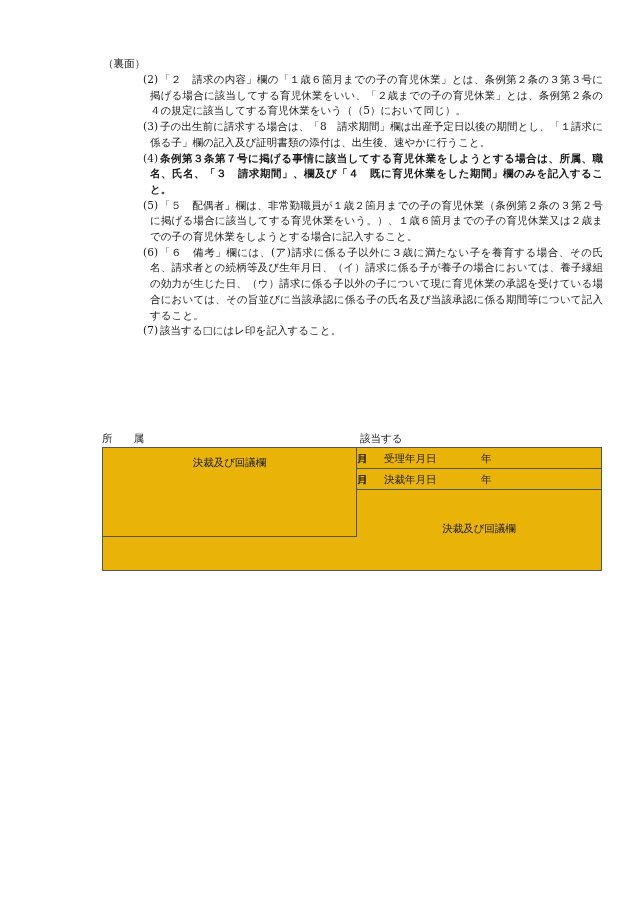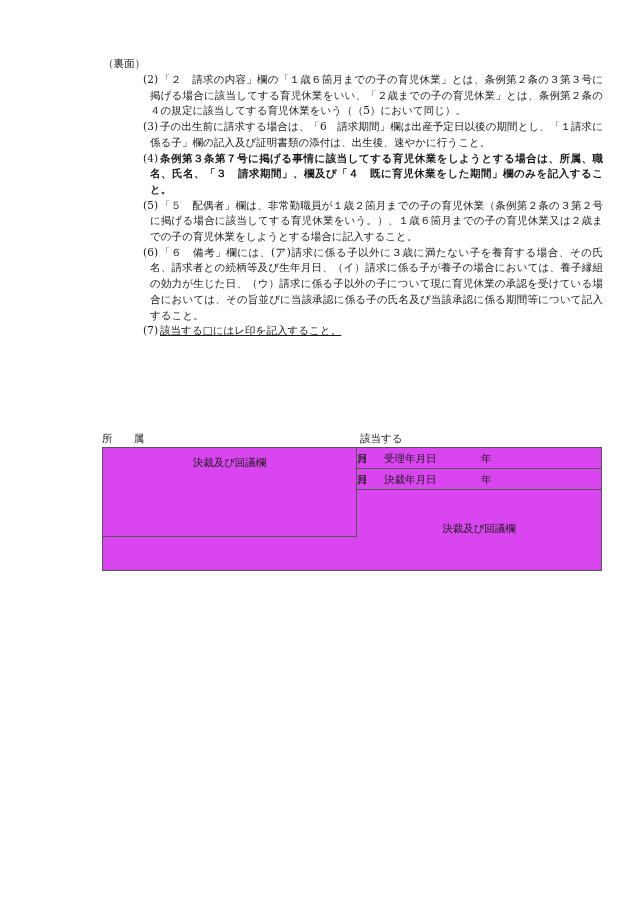--- a/index.html
+++ b/index.html
@@ -94,21 +94,21 @@
   }
   .col-title.left  { left: 0px; }
   .col-title.right { left: 258px; }
 
   .grid {
     position: relative;
     width: 500px;
     height: 124px;
     border: 1px solid #555555;
     box-sizing: border-box;
-    background: #d946ef;
+    background: #eab308;
   }
 
   .cell {
     position: absolute;
     box-sizing: border-box;
     font-size: 10.5px;
     line-height: 15px;
     overflow: hidden;
   }
 
@@ -170,41 +170,41 @@
 
   <div class="notes">
 
     <div class="note">
       <span class="marker">(2)</span>
       <span class="body" style="text-indent: 10px;">「２　請求の内容」欄の「１歳６箇月までの子の育児休業」とは、条例第２条の３第３号に掲げる場合に該当してする育児休業をいい、「２歳までの子の育児休業」とは、条例第２条の４の規定に該当してする育児休業をいう（（5）において同じ）。</span>
     </div>
 
     <div class="note">
       <span class="marker">(3)</span>
-      <span class="body" style="text-indent: 10px;">子の出生前に請求する場合は、「6　請求期間」欄は出産予定日以後の期間とし、「１請求に係る子」欄の記入及び証明書類の添付は、出生後、速やかに行うこと。</span>
+      <span class="body" style="text-indent: 10px;">子の出生前に請求する場合は、「8　請求期間」欄は出産予定日以後の期間とし、「１請求に係る子」欄の記入及び証明書類の添付は、出生後、速やかに行うこと。</span>
     </div>
 
     <div class="note">
       <span class="marker">(4)</span>
       <span class="body" style="text-indent: 10px; font-weight: bold;">条例第３条第７号に掲げる事情に該当してする育児休業をしようとする場合は、所属、職名、氏名、「３　請求期間」、欄及び「４　既に育児休業をした期間」欄のみを記入すること。</span>
     </div>
 
     <div class="note">
       <span class="marker">(5)</span>
       <span class="body" style="text-indent: 10px;">「５　配偶者」欄は、非常勤職員が１歳２箇月までの子の育児休業（条例第２条の３第２号に掲げる場合に該当してする育児休業をいう。）、１歳６箇月までの子の育児休業又は２歳までの子の育児休業をしようとする場合に記入すること。</span>
     </div>
 
     <div class="note">
       <span class="marker">(6)</span>
       <span class="body" style="text-indent: 10px;">「６　備考」欄には、(ア)請求に係る子以外に３歳に満たない子を養育する場合、その氏名、請求者との続柄等及び生年月日、（イ）請求に係る子が養子の場合においては、養子縁組の効力が生じた日、（ウ）請求に係る子以外の子について現に育児休業の承認を受けている場合においては、その旨並びに当該承認に係る子の氏名及び当該承認に係る期間等について記入すること。</span>
     </div>
 
     <div class="note">
       <span class="marker">(7)</span>
-      <span class="body" style="text-indent: 10px; text-decoration: underline;">該当する□にはレ印を記入すること。</span>
+      <span class="body" style="text-indent: 10px;">該当する□にはレ印を記入すること。</span>
     </div>
 
   </div>
 
   <div class="form-area">
 
     <div class="col-titles">
       <div class="col-title left">所　　属</div>
       <div class="col-title right">該当する</div>
     </div>

